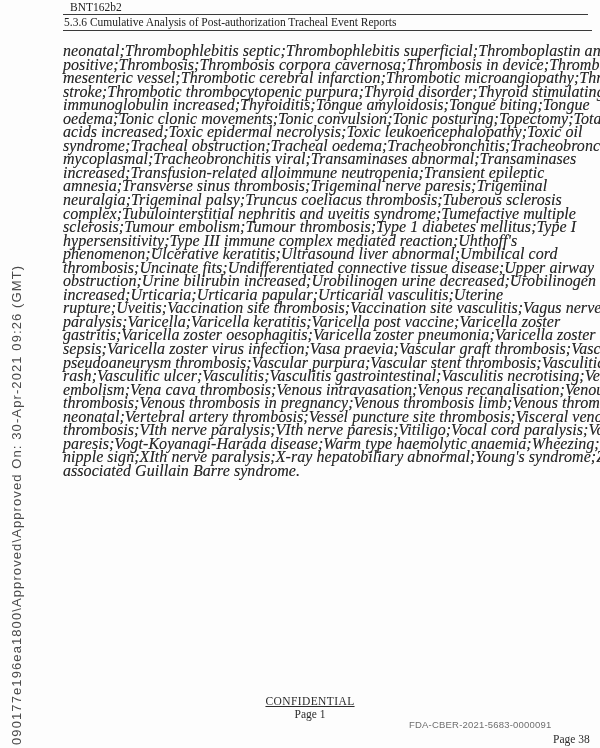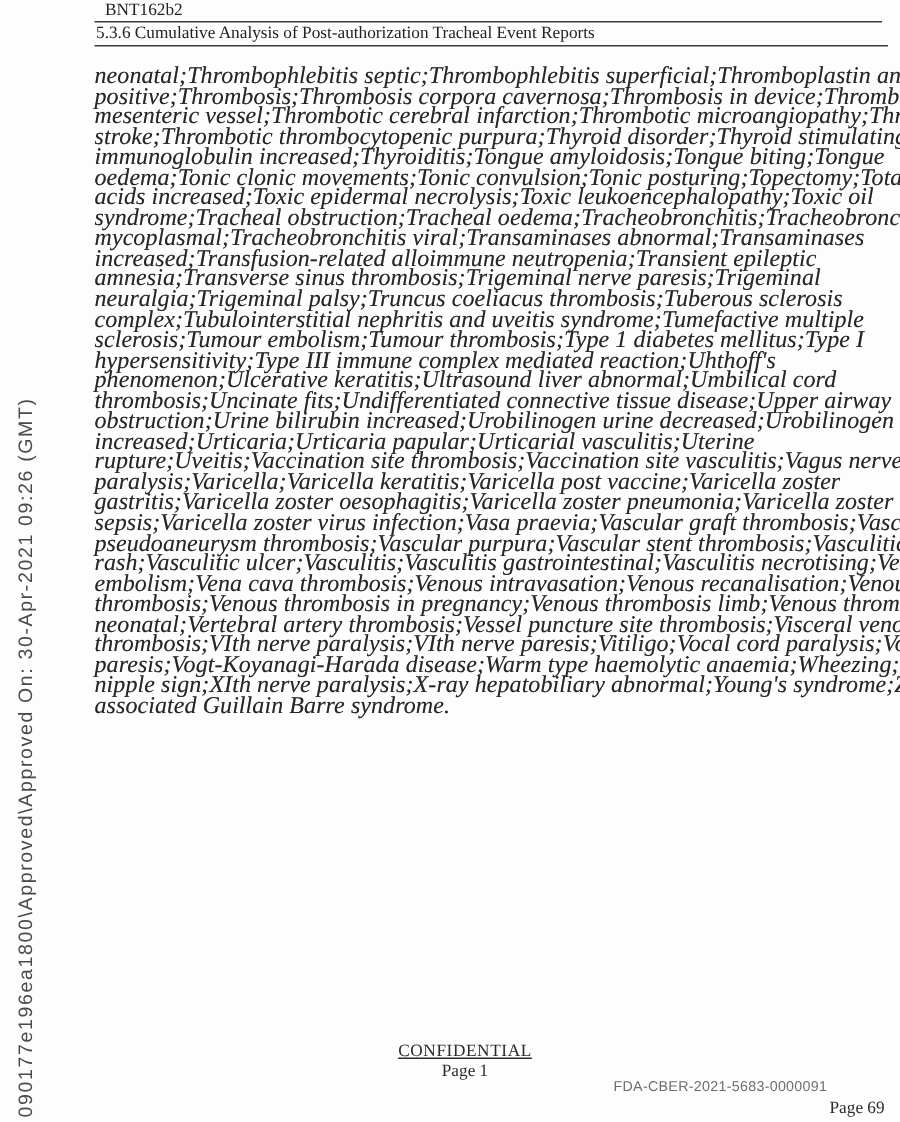--- a/index.html
+++ b/index.html
@@ -130,15 +130,15 @@
 thrombosis;VIth nerve paralysis;VIth nerve paresis;Vitiligo;Vocal cord paralysis;Vocal cord
 paresis;Vogt-Koyanagi-Harada disease;Warm type haemolytic anaemia;Wheezing;White
 nipple sign;XIth nerve paralysis;X-ray hepatobiliary abnormal;Young's syndrome;Zika virus
 associated Guillain Barre syndrome.</div>
 
   <div class="footer-center">
     <div class="confidential">CONFIDENTIAL</div>
     <div class="page-label">Page 1</div>
   </div>
   <div class="bates">FDA-CBER-2021-5683-0000091</div>
-  <div class="corner-page">Page 69</div>
+  <div class="corner-page">Page 38</div>
 
 </div>
 
 </body></html>

